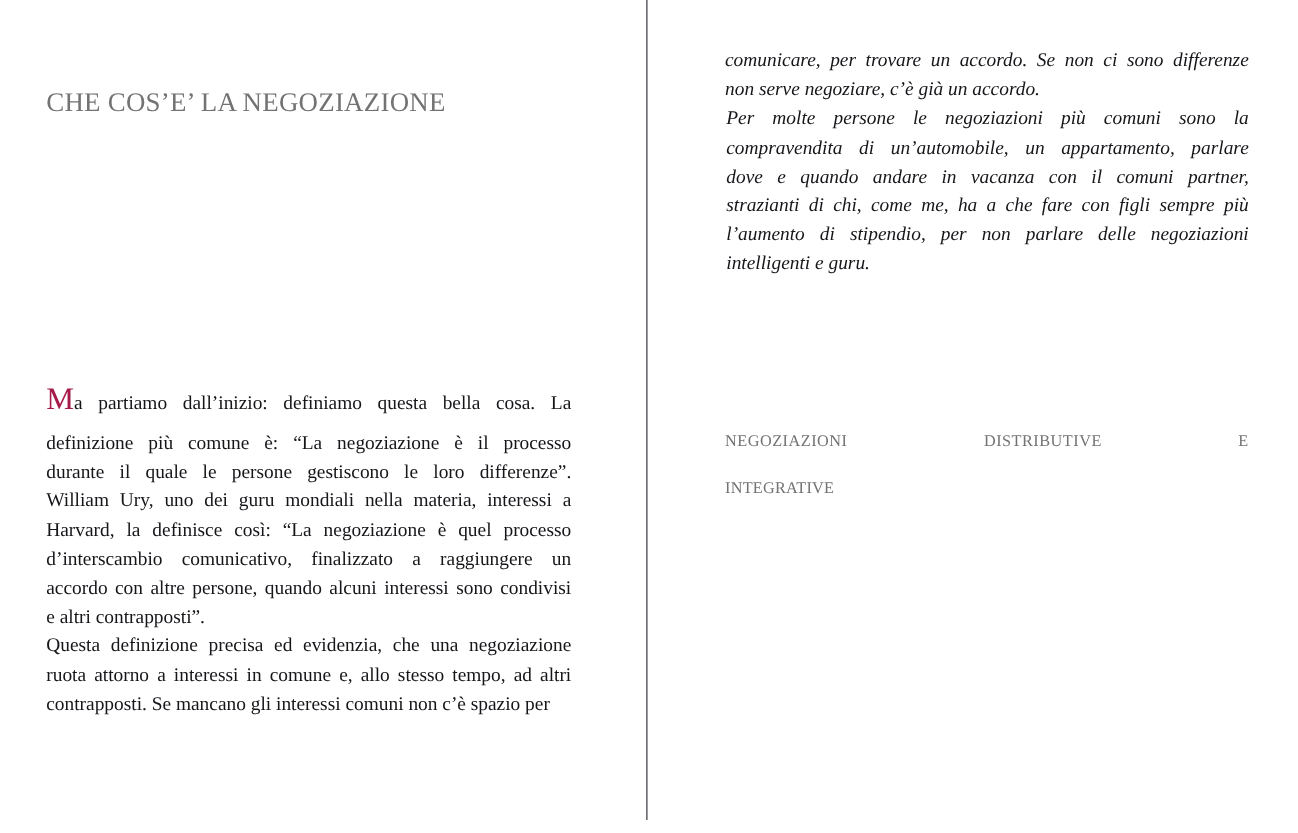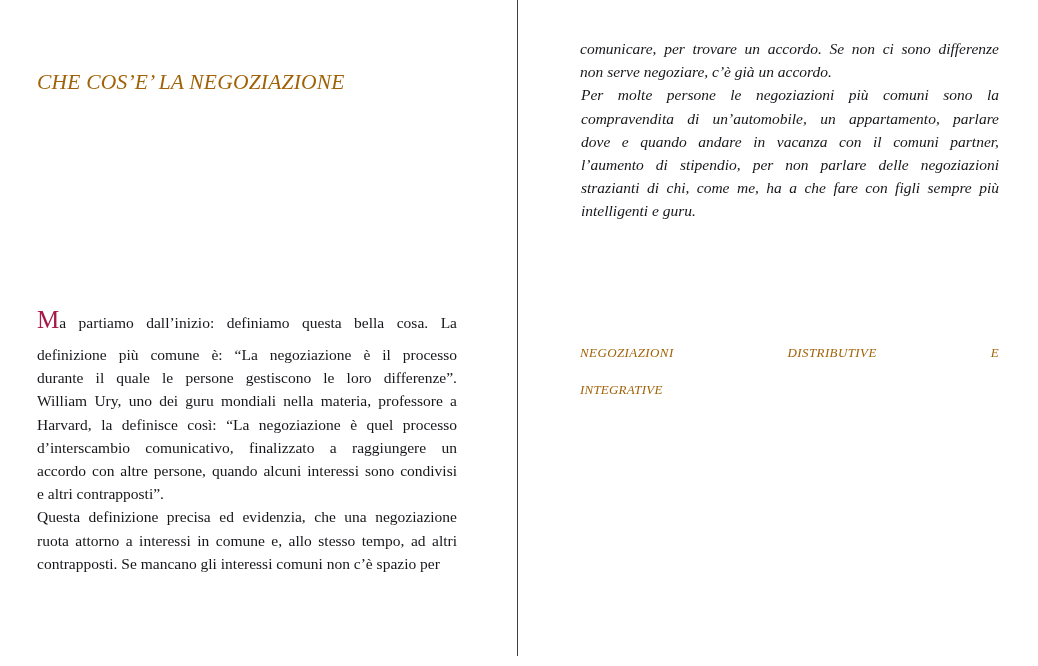--- a/index.html
+++ b/index.html
@@ -33,25 +33,24 @@
   .page-col {
     position: absolute;
     top: 0;
     height: 666px;
   }
   #left-page  { left: 37px;  width: 420px; }
   #right-page { left: 580px; width: 419px; }
 
   
   .heading {
-    color: #a16207;
+    color: #737373;
     font-family: "Liberation Serif", "DejaVu Serif", serif;
     font-weight: normal;
     margin: 0;
-    font-style: italic;
   }
   #heading-che-cose {
     position: absolute;
     top: 69px;
     left: 0;
     width: 420px;
     font-size: 21.5px;
     line-height: 26px;
     letter-spacing: 0.2px;
   }
@@ -154,21 +153,21 @@
 
     <h1 id="heading-che-cose" class="heading">CHE COS’E’ LA NEGOZIAZIONE</h1>
 
     <div id="left-body">
 
       <p id="para-ma" class="body-para"><span class="dropcap">M</span><span>a partiamo dall’inizio: definiamo questa bella cosa. La</span></p>
 
       <p id="para-definizione" class="body-para">
         <span class="jline">definizione più comune è: “La negoziazione è il processo</span>
         <span class="jline">durante il quale le persone gestiscono le loro differenze”.</span>
-        <span class="jline">William Ury, uno dei guru mondiali nella materia, professore a</span>
+        <span class="jline">William Ury, uno dei guru mondiali nella materia, interessi a</span>
         <span class="jline">Harvard, la definisce così: “La negoziazione è quel processo</span>
         <span class="jline">d’interscambio comunicativo, finalizzato a raggiungere un</span>
         <span class="jline">accordo con altre persone, quando alcuni interessi sono condivisi</span>
         <span class="jline endline">e altri contrapposti”.</span>
       </p>
 
       <p id="para-questa" class="body-para">
         <span class="jline">Questa definizione precisa ed evidenzia, che una negoziazione</span>
         <span class="jline">ruota attorno a interessi in comune e, allo stesso tempo, ad altri</span>
         <span class="jline endline">contrapposti. Se mancano gli interessi comuni non c’è spazio per</span>
@@ -183,22 +182,22 @@
 
       <p id="para-comunicare" class="body-para">
         <span class="jline">comunicare, per trovare un accordo. Se non ci sono differenze</span>
         <span class="jline endline">non serve negoziare, c’è già un accordo.</span>
       </p>
 
       <p id="para-per-molte" class="body-para">
         <span class="jline">Per molte persone le negoziazioni più comuni sono la</span>
         <span class="jline">compravendita di un’automobile, un appartamento, parlare</span>
         <span class="jline">dove e quando andare in vacanza con il comuni partner,</span>
+        <span class="jline">strazianti di chi, come me, ha a che fare con figli sempre più</span>
         <span class="jline">l’aumento di stipendio, per non parlare delle negoziazioni</span>
-        <span class="jline">strazianti di chi, come me, ha a che fare con figli sempre più</span>
         <span class="jline endline">intelligenti e guru.</span>
       </p>
 
     </div>
 
     <h2 id="heading-negoziazioni" class="heading">
       <span class="h-line1">NEGOZIAZIONI DISTRIBUTIVE E</span>
       <span class="h-line2">INTEGRATIVE</span>
     </h2>
 

